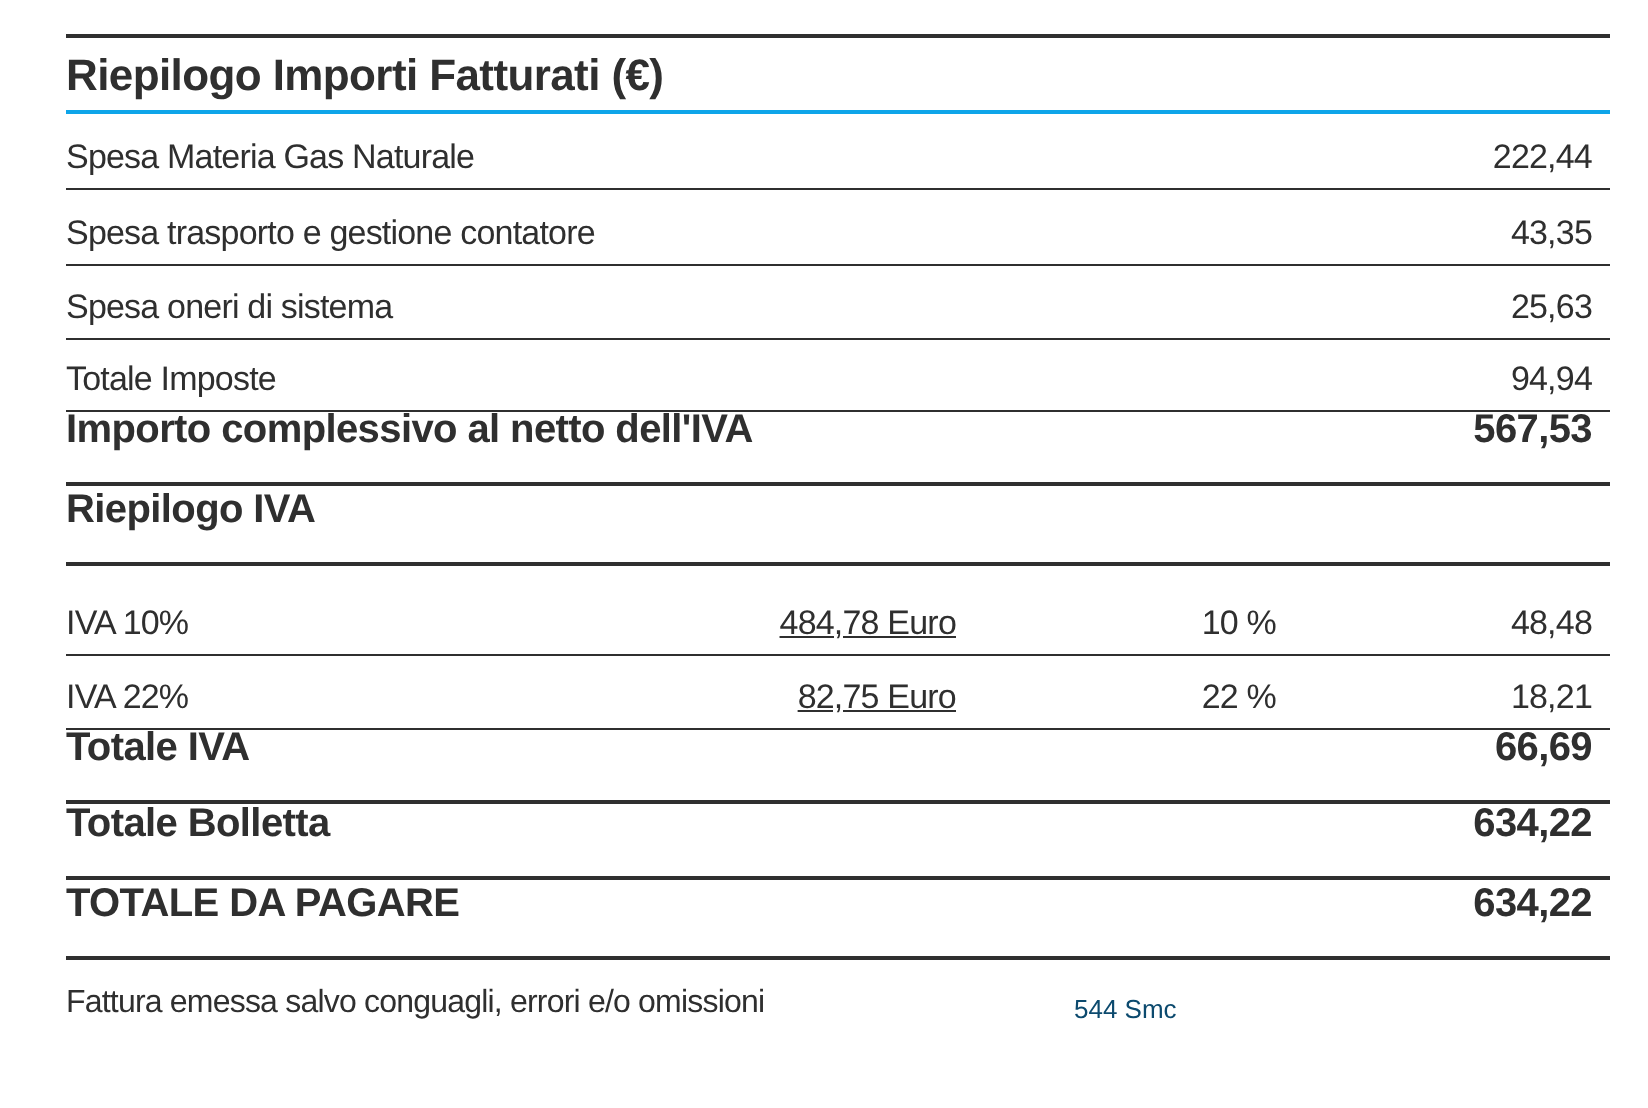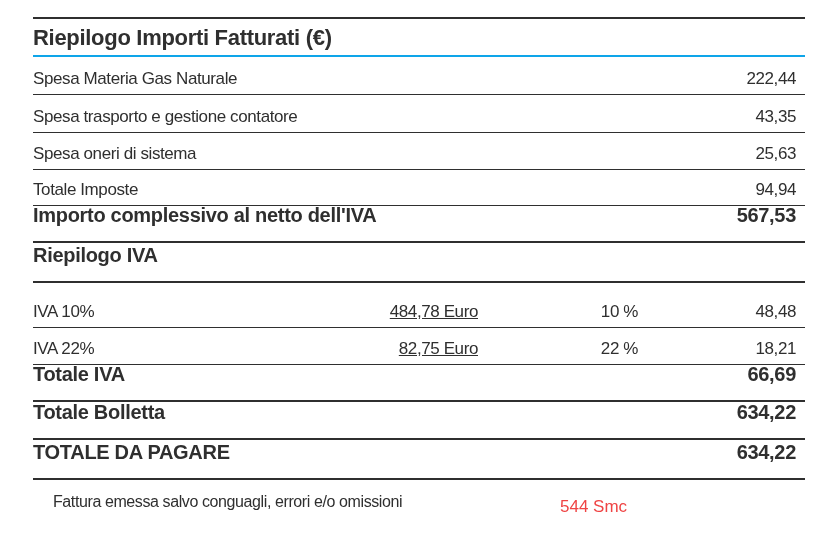--- a/index.html
+++ b/index.html
@@ -41,28 +41,27 @@
   }
   .c-label  { flex: 1; text-align: left; white-space: nowrap; }
   .c-base   { width: 150px; text-align: right; white-space: nowrap; text-decoration: underline; }
   .c-rate   { width: 160px; text-align: right; white-space: nowrap; }
   .c-amount { width: 167px; text-align: right; padding-right: 9px; white-space: nowrap; }
   .footer-note {
     margin-top: 13px;
     font-size: 16px;
     letter-spacing: -0.4px;
     color: #2f2f2f;
-    margin-left: 20px;
   }
   .smc-annotation {
     position: absolute;
-    left: 560px; top: 497px;
-    font-size: 17px;
+    left: 537px; top: 497px;
+    font-size: 13px;
     letter-spacing: 0;
-    color: #ef4444;
+    color: #0c4a6e;
     font-family: "Liberation Sans", sans-serif;
   }
 </style>
 </head>
 <body>
 
 <div class="sheet">
 
   <div class="row title-row">
     <div class="c-label">Riepilogo Importi Fatturati (€)</div>

